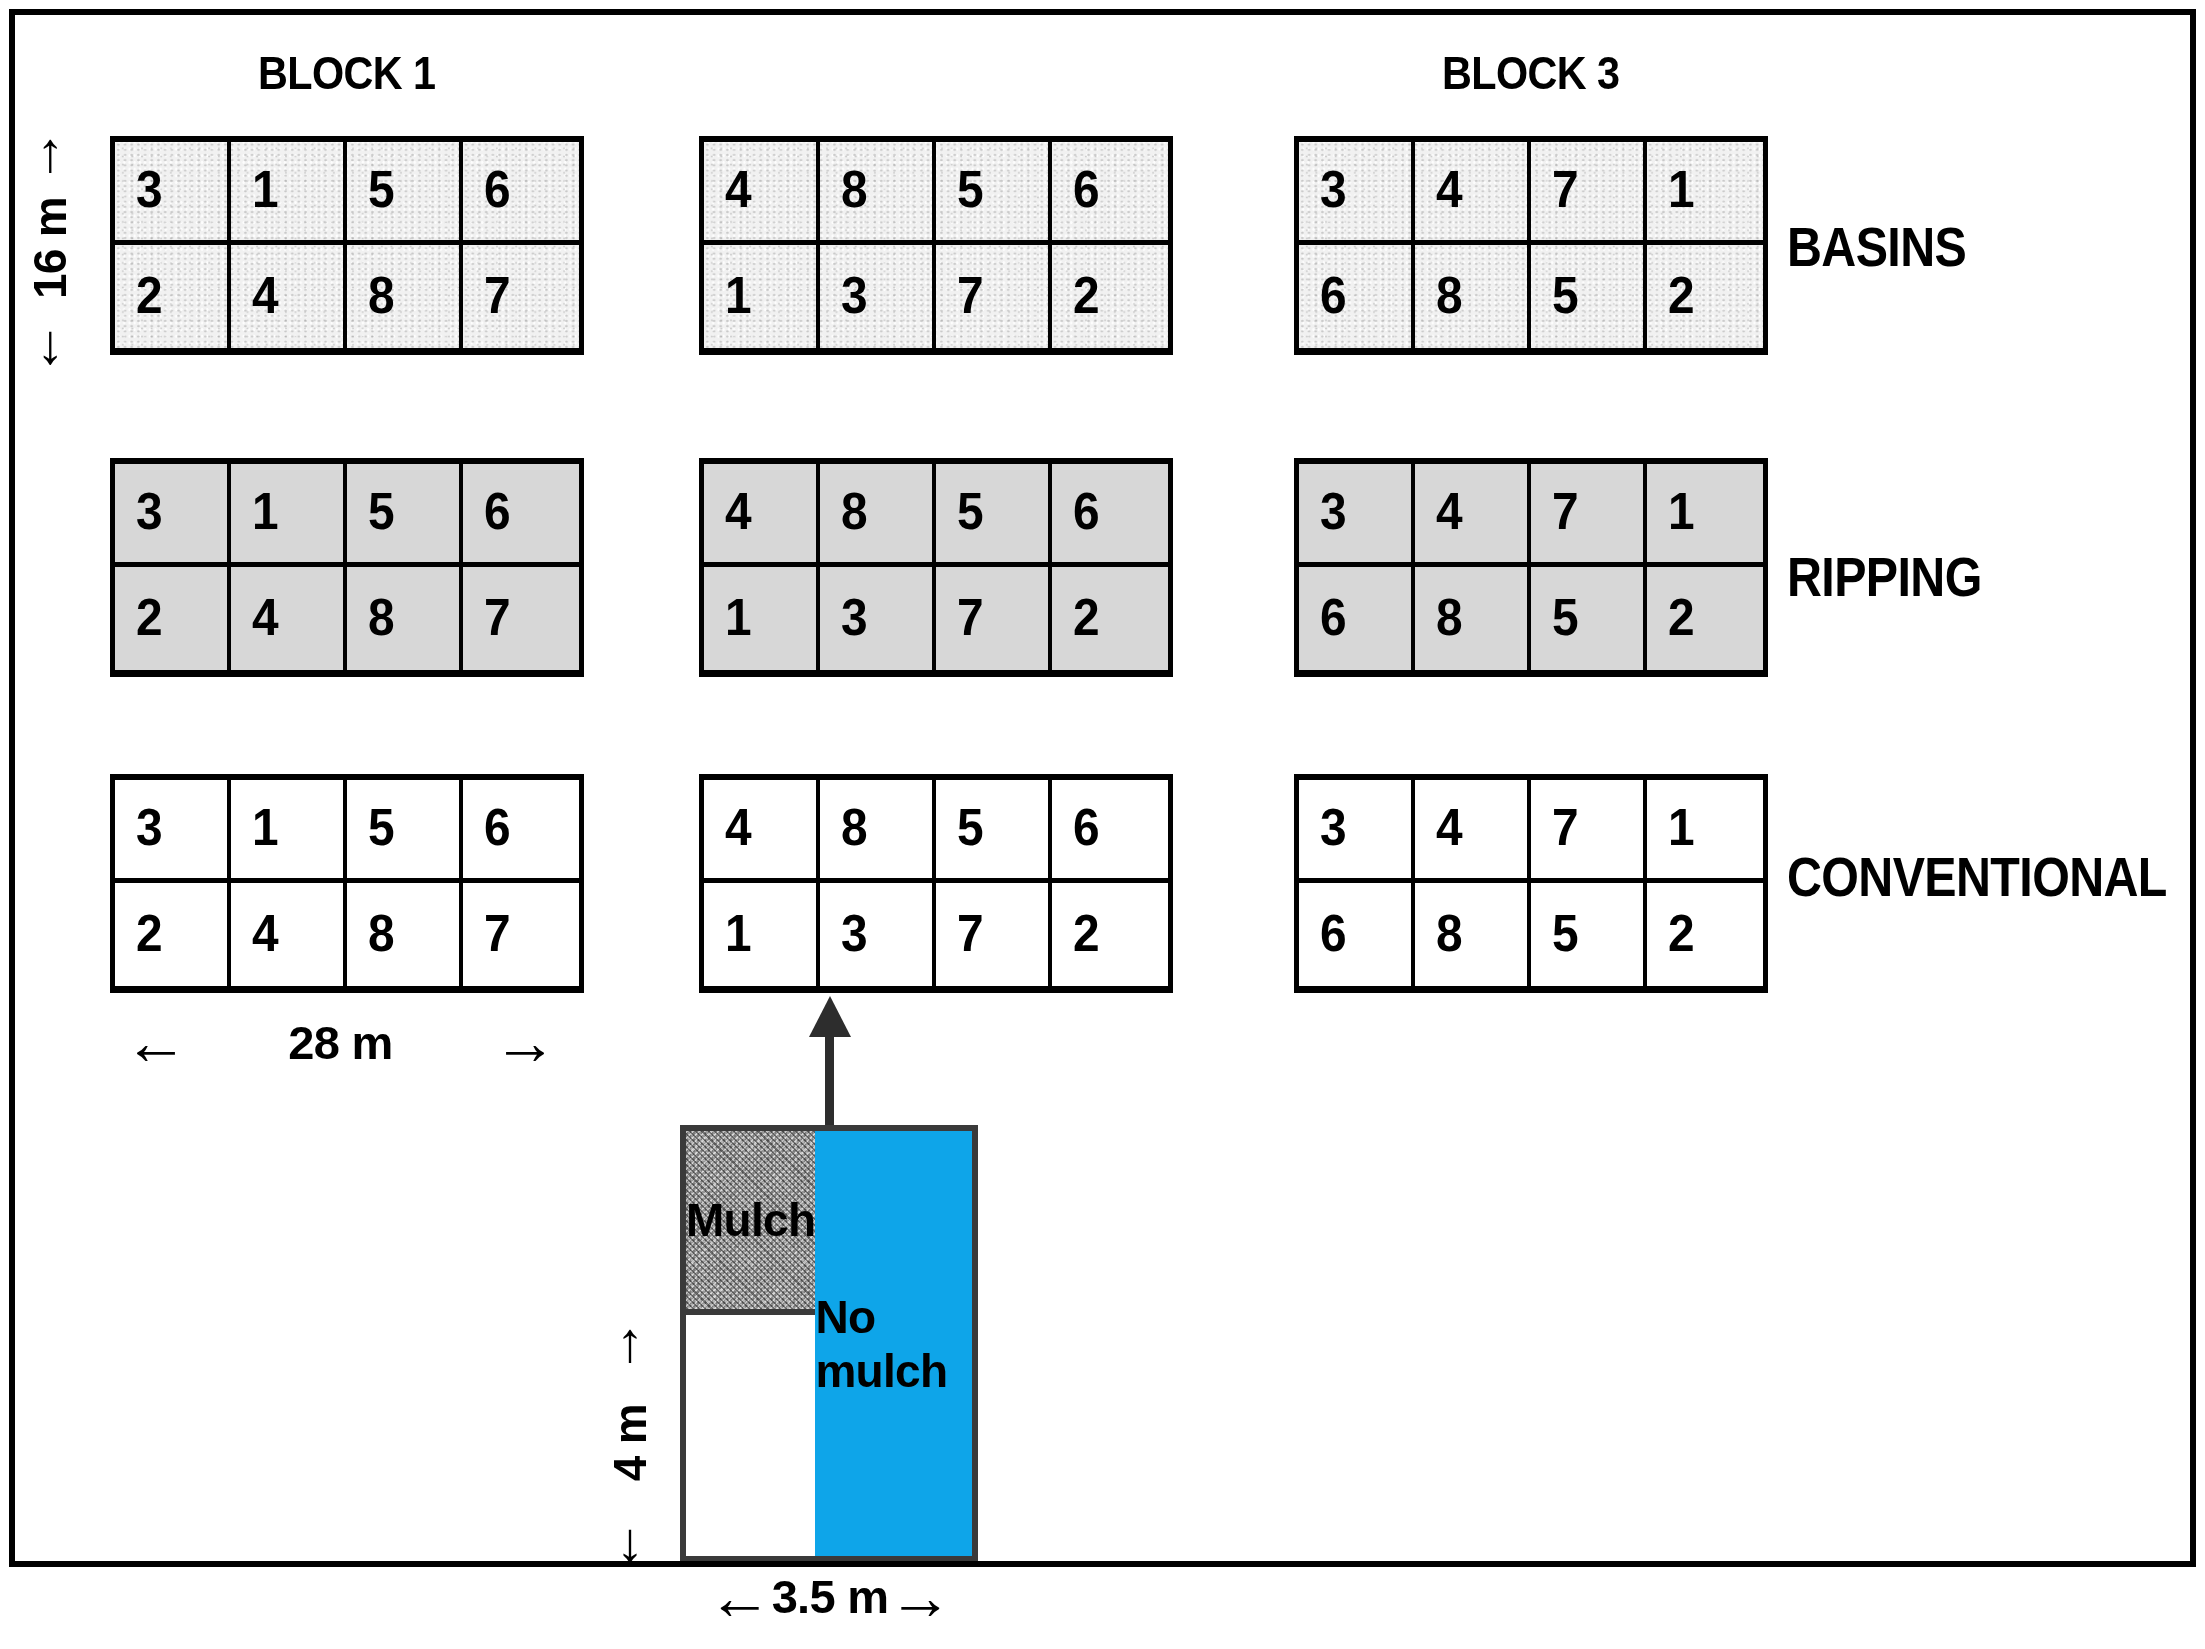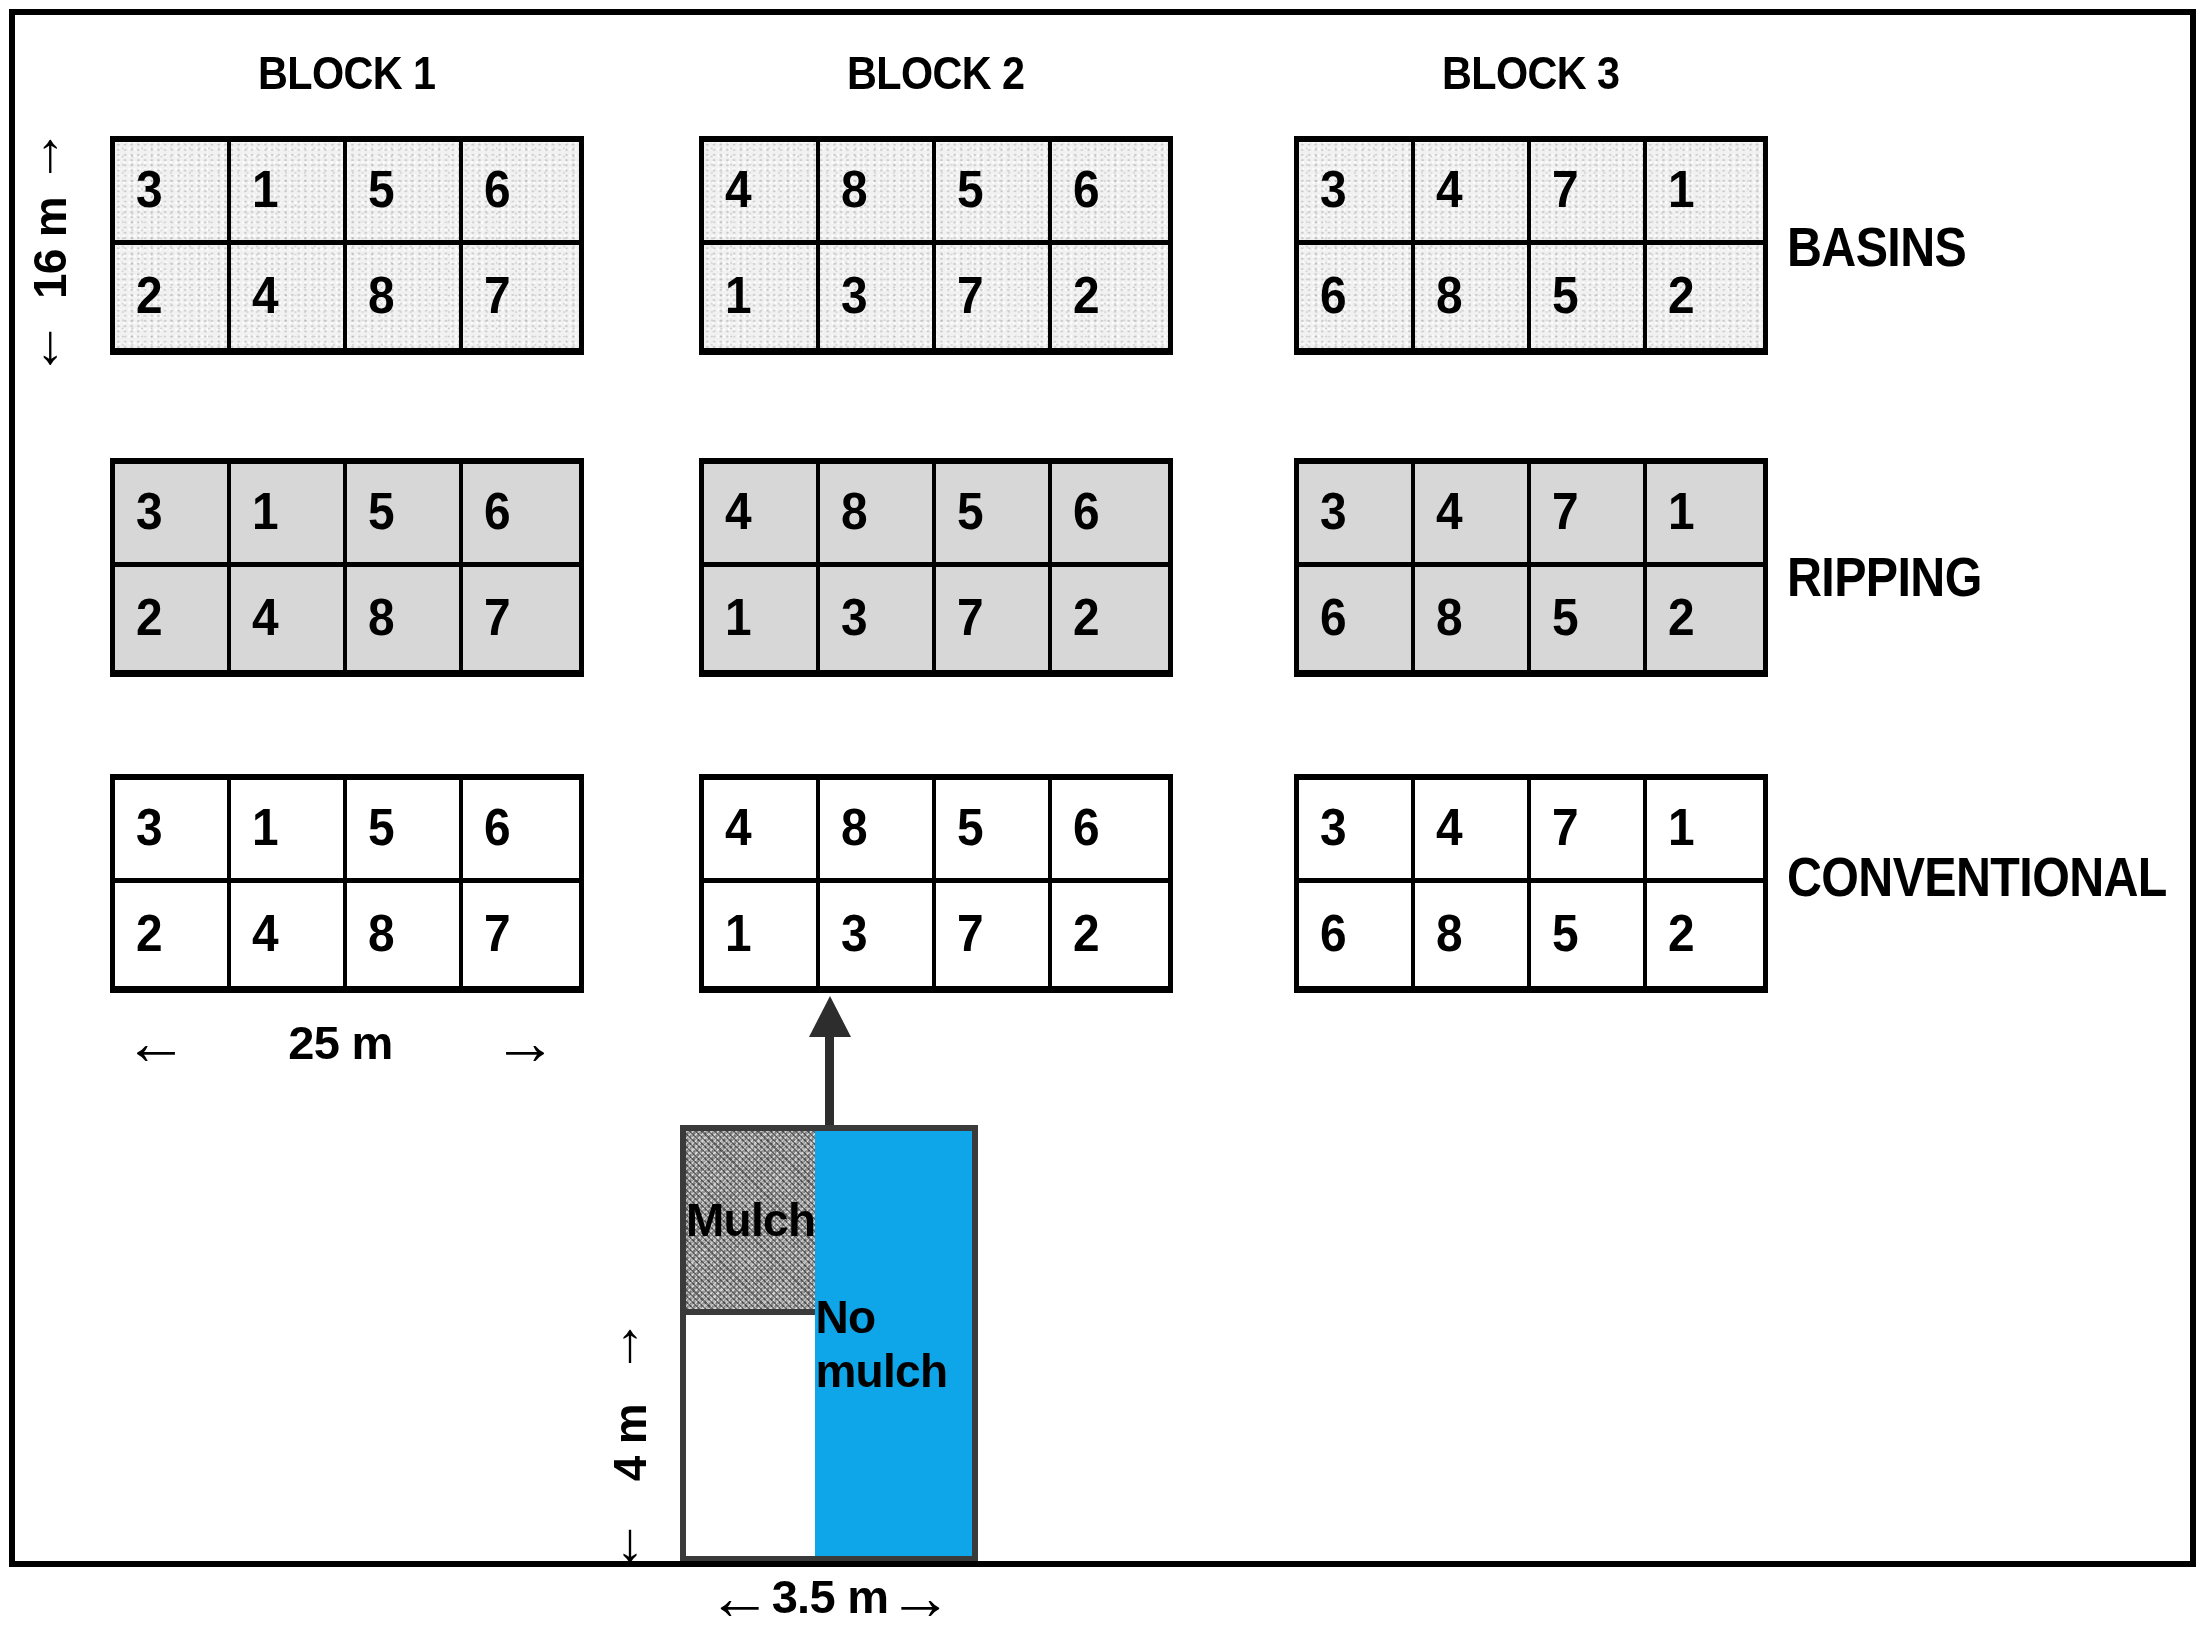--- a/index.html
+++ b/index.html
@@ -113,21 +113,20 @@
     border-left: 21px solid transparent; border-right: 21px solid transparent;
     border-bottom: 41px solid #2d2d2d;
   }
 </style>
 </head>
 <body>
 
 <div class="canvas">
 
   <div class="abs block-title" style="left:110px; top:43px;"><span>BLOCK 1</span></div>
-  <div class="abs block-title" style="left:699px; top:43px;"><span>BLOCK 2</span></div>
   <div class="abs block-title" style="left:1294px; top:43px;"><span>BLOCK 3</span></div>
 
   <div class="abs treatment-label" style="top:216px;"><span>BASINS</span></div>
   <div class="abs treatment-label" style="top:538px;margin-top:8px;"><span>RIPPING</span></div>
   <div class="abs treatment-label" style="top:846px;"><span>CONVENTIONAL</span></div>
 
   <div class="abs plot-grid fill-basins" style="left:110px; top:136px;">
       <div class="cell">
         <span class="plot-num">3</span>
       </div>
@@ -365,21 +364,21 @@
     </div>
 
   <div class="abs dim-v" style="left:13.3px; top:130px; width:74px; height:237px;">
     <span class="arrow-glyph-v">↑</span>
     <span class="vtext">16 m</span>
     <span class="arrow-glyph-v">↓</span>
   </div>
 
   <div class="abs dim-h" style="left:124px; top:1008px; width:433px; height:68px;">
     <span class="arrow-glyph-h">←</span>
-    <span class="dim-text">25 m</span>
+    <span class="dim-text">28 m</span>
     <span class="arrow-glyph-h">→</span>
   </div>
 
   <div class="abs pointer-head"></div>
   <div class="abs pointer-stem"></div>
 
   <div class="abs legend-box">
     <div class="legend-mulch">
       <span class="legend-label">Mulch</span>
     </div>

